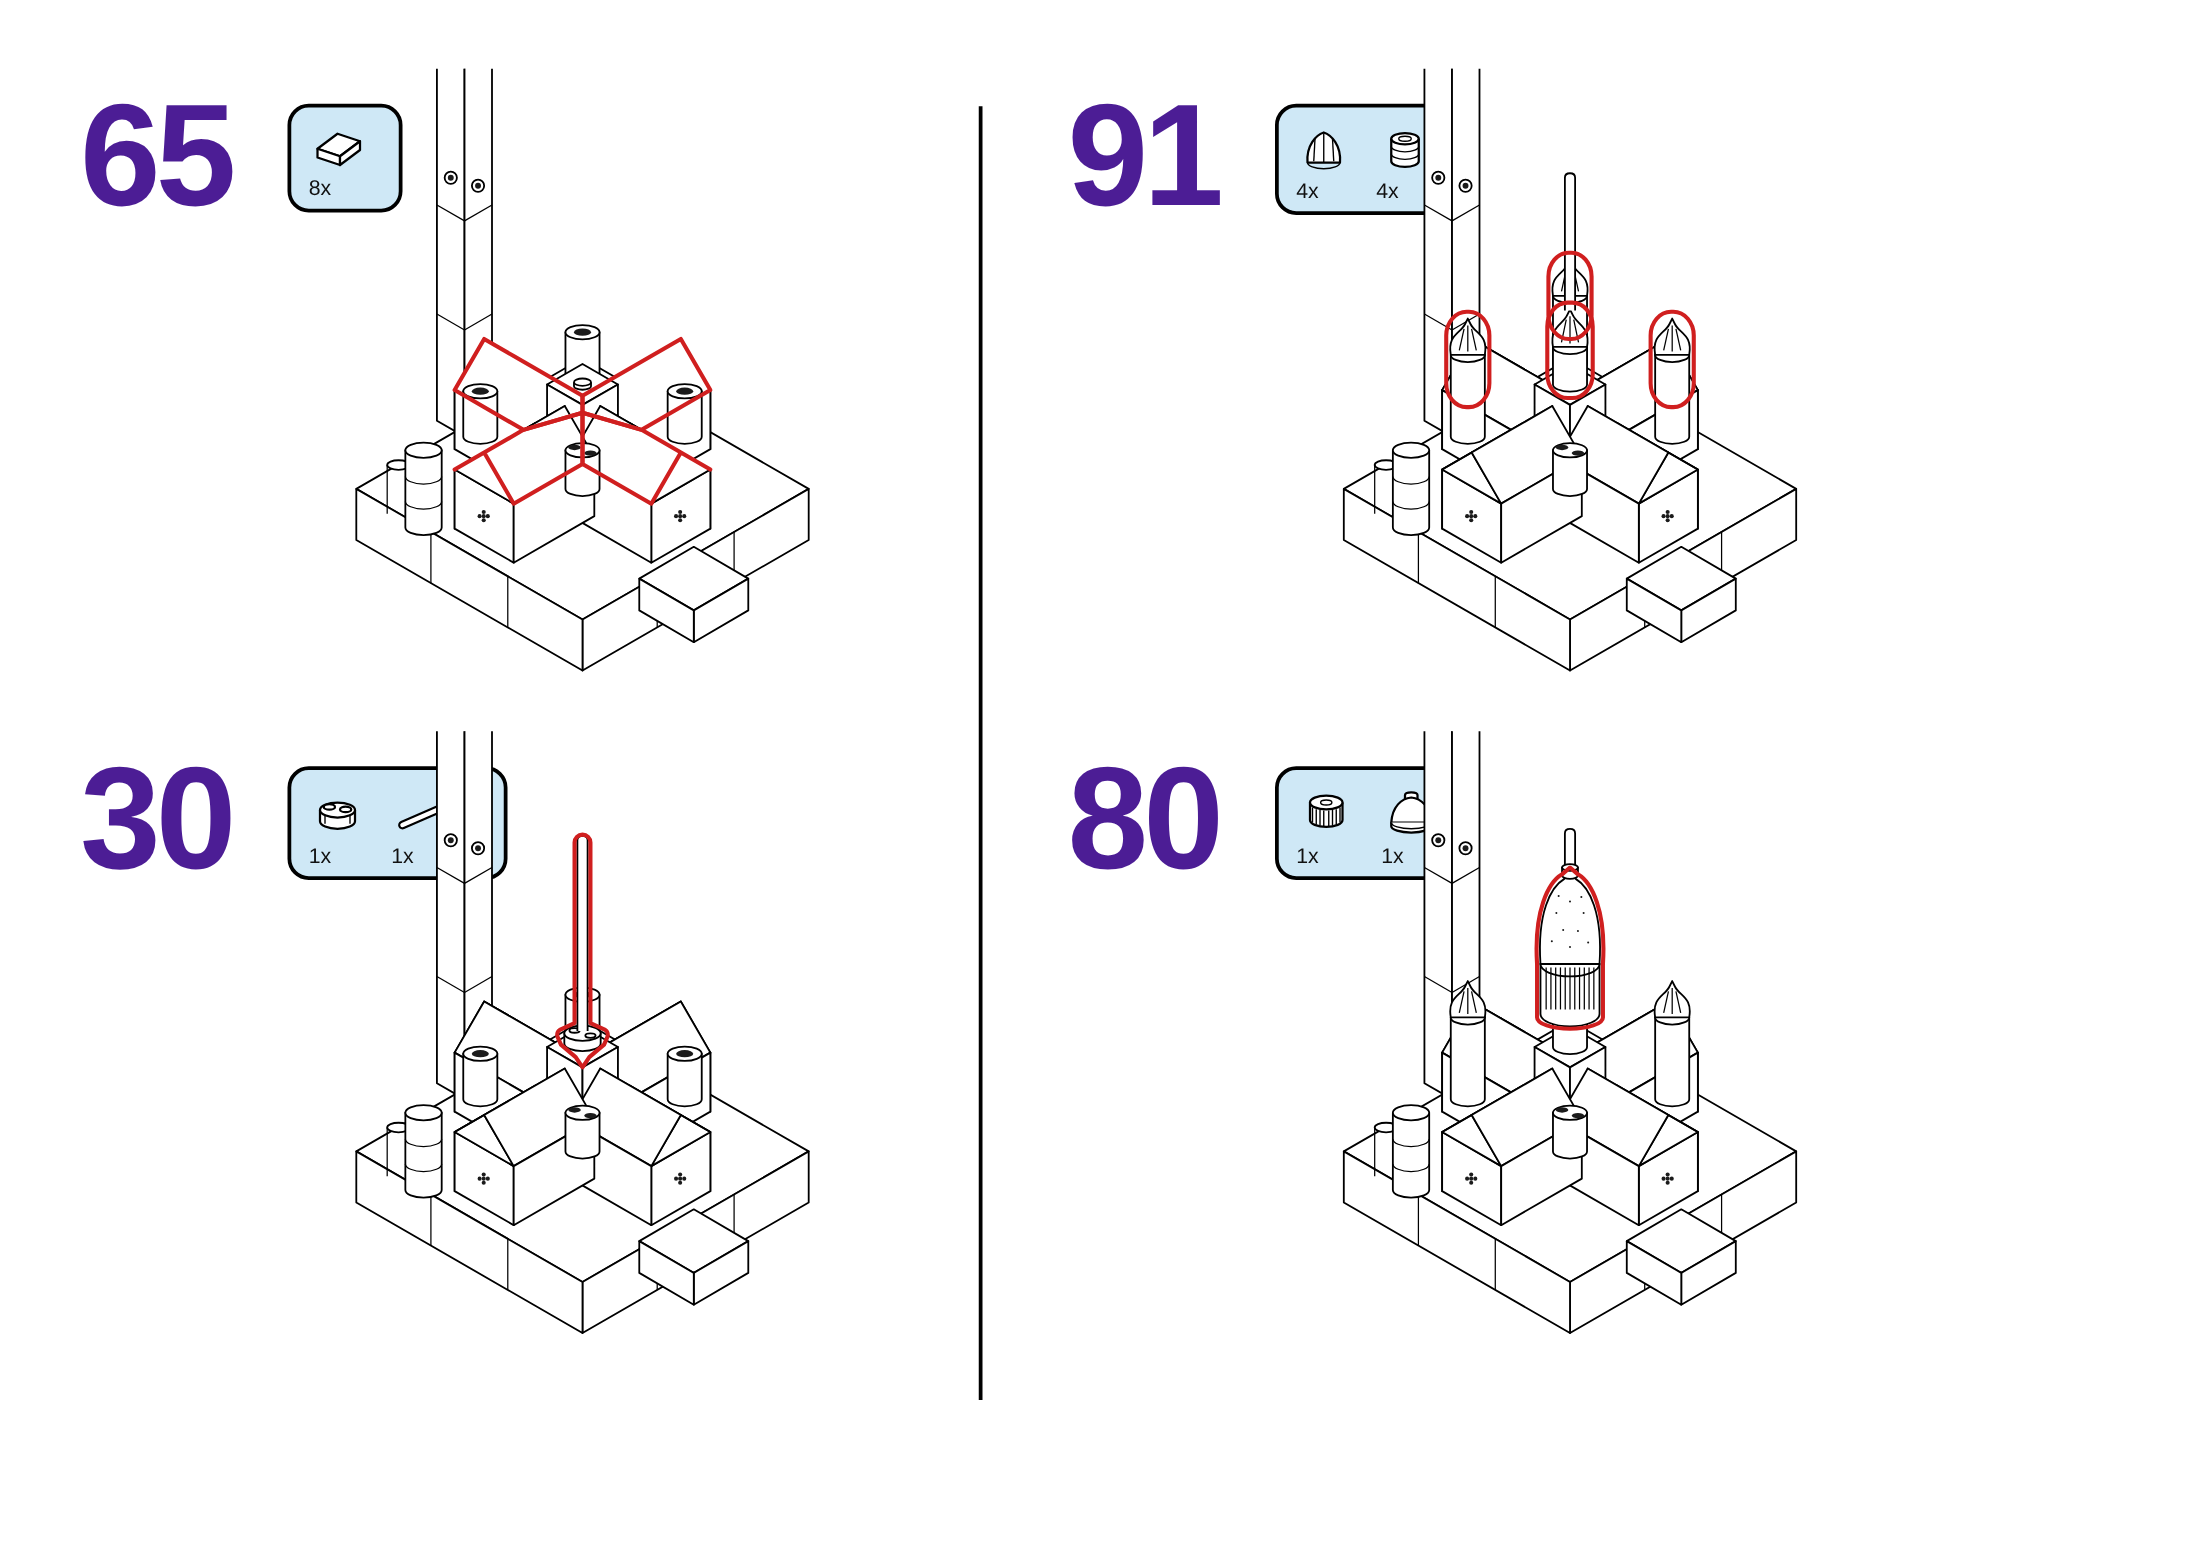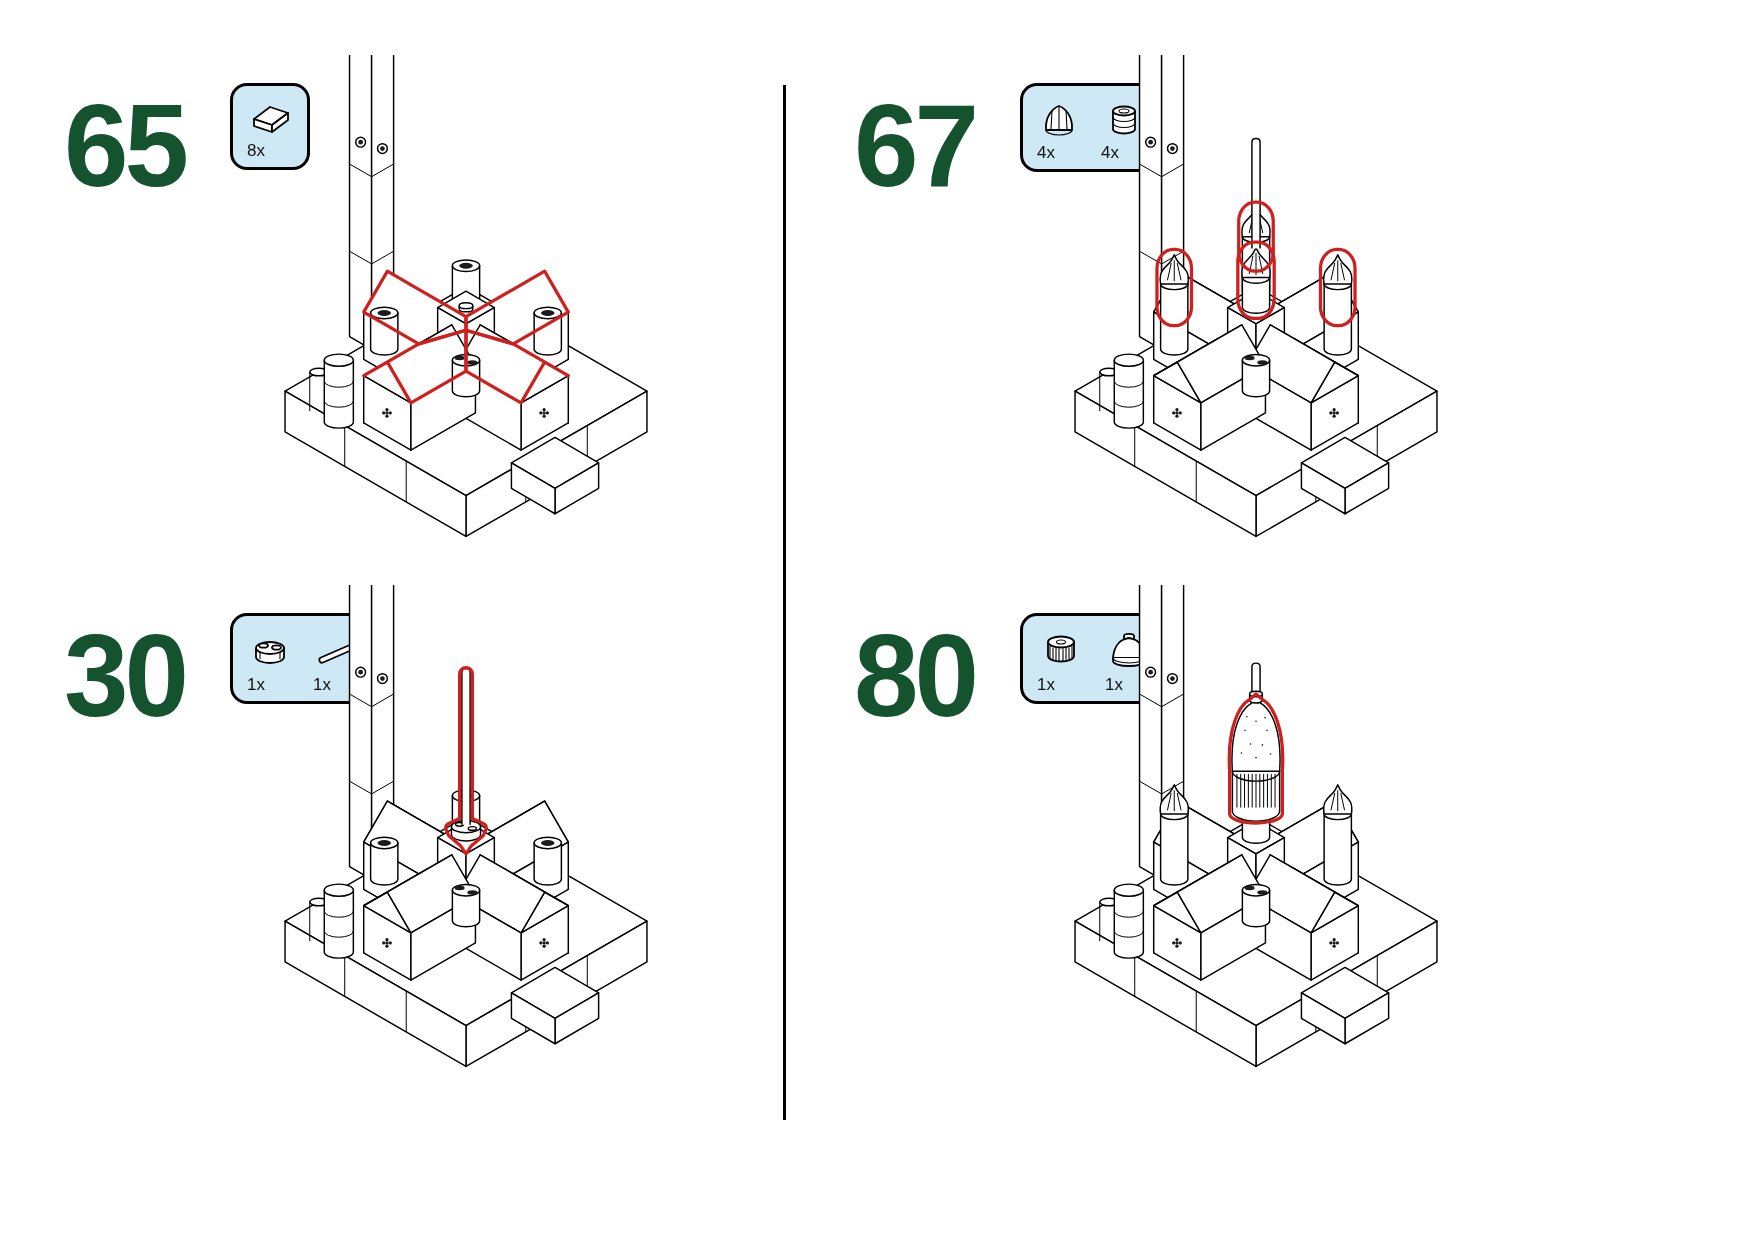--- a/index.html
+++ b/index.html
@@ -7,28 +7,28 @@
     width:1755px;height:1240px;background:#ffffff;position:relative;overflow:hidden;
     font-family:"Liberation Sans",sans-serif;color:#000;
   }
   .divider{position:absolute;left:783px;top:85px;width:3px;height:1035px;background:#000}
   .quad{position:absolute;width:730px;height:545px}
   #q65{left:38px;top:55px}
   #q67{left:828px;top:55px}
   #q66{left:38px;top:585px}
   #q68{left:828px;top:585px}
   .stepnum{
-    position:absolute;left:26px;top:33px;
-    font-size:116px;font-weight:800;letter-spacing:-4px;line-height:1;color:#14532d;
+    position:absolute;left:26px;top:11px;
+    font-size:116px;font-weight:800;letter-spacing:-4px;line-height:1;color:#4c1d95;
   }
   .callout{
     position:absolute;left:192px;top:28px;
     background:var(--callout,#cfe8f6);
     border:3px solid #000;border-radius:17px;
-    padding:12px 14px 6px 14px;
+    padding:12px 26px 6px 14px;
     display:flex;gap:20px;align-items:flex-start;
   }
   .part{display:flex;flex-direction:column;align-items:flex-start}
   .pcount{font-size:17px;color:#111;margin-top:3px}
   .model{position:absolute;left:228px;top:0}
   
   .ln{fill:#fff;stroke:#000;stroke-width:1.6;stroke-linejoin:round}
   .st{fill:none;stroke:#000;stroke-width:1.1}
   .dark{fill:#1b1b1b;stroke:none}
   .red{fill:none;stroke:var(--accent,#d01f1f);stroke-width:3.6;stroke-linejoin:round;stroke-linecap:round}
@@ -245,21 +245,21 @@
       <path d="M 204 266 L 204 275 A 16 6.72 0 0 0 236 275 L 236 266 Z" class="ln"></path>
       <ellipse cx="220" cy="266" rx="16" ry="6.72" class="ln"></ellipse>
       <ellipse cx="213" cy="263.5" rx="4.5" ry="2" class="ln"></ellipse>
       <ellipse cx="227" cy="268" rx="4.5" ry="2" class="ln"></ellipse>
       <path d="M 215.5 264 L 215.5 96 Q 215.5 92 220 92 Q 224.5 92 224.5 96 L 224.5 264" class="ln"></path>
       <path d="M 213,257 L 213,98 A 7 7 0 0 1 227,98 L 227,257 L 240,263 Q 243,265 242,269 L 239,276 L 226,287 L 220,296 L 214,287 L 201,276 L 198,269 Q 197,265 200,263 Z" class="red"></path>
     </svg>
 </section>
 
 <section class="quad" id="q67">
-  <div class="stepnum">67</div>
+  <div class="stepnum">91</div>
   <div class="callout">
     <div class="part">
       <svg class="picon" width="44" height="42" viewBox="0 0 44 42">
         <path class="i" d="M9,32 C8,18 16,10 22,8 C28,10 36,18 35,32 Z"></path>
         <path class="is" d="M9,32 A13,5 0 0 0 35,32"></path>
         <line class="is" x1="15" y1="13" x2="14" y2="31"></line>
         <line class="is" x1="22" y1="8.5" x2="22" y2="32"></line>
         <line class="is" x1="29" y1="13" x2="30" y2="31"></line>
       </svg>
       <span class="pcount">4x</span>

